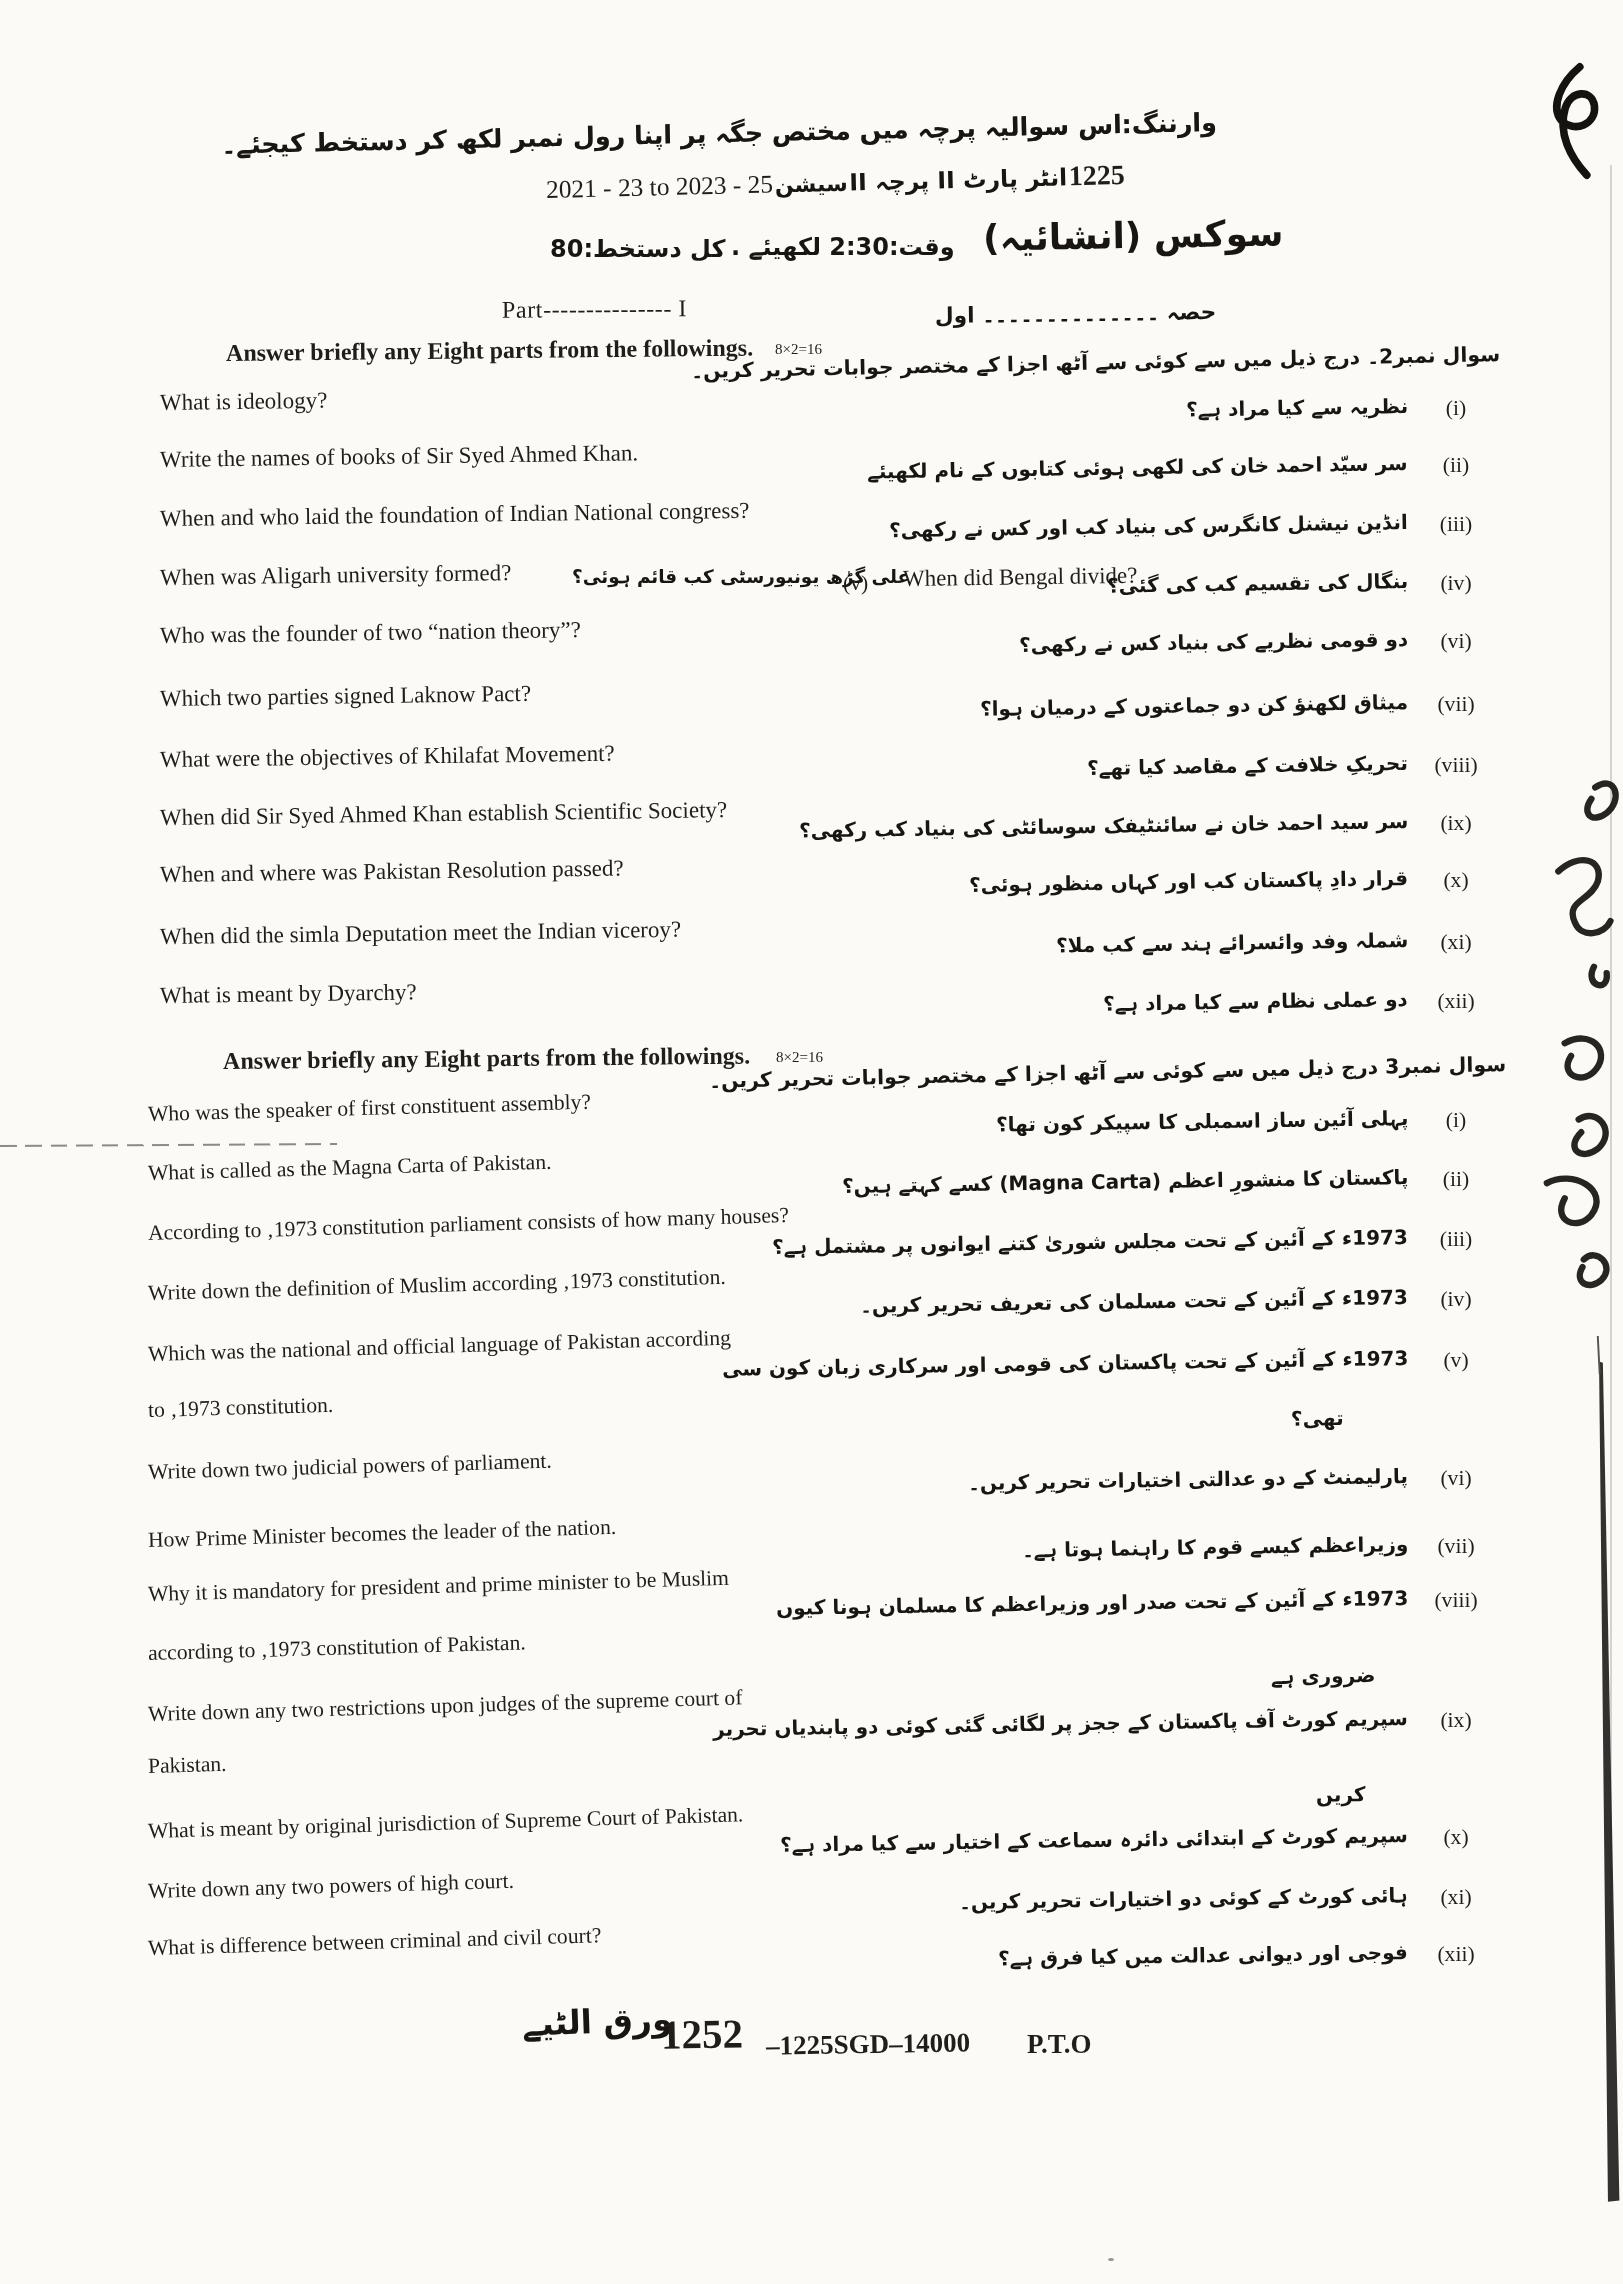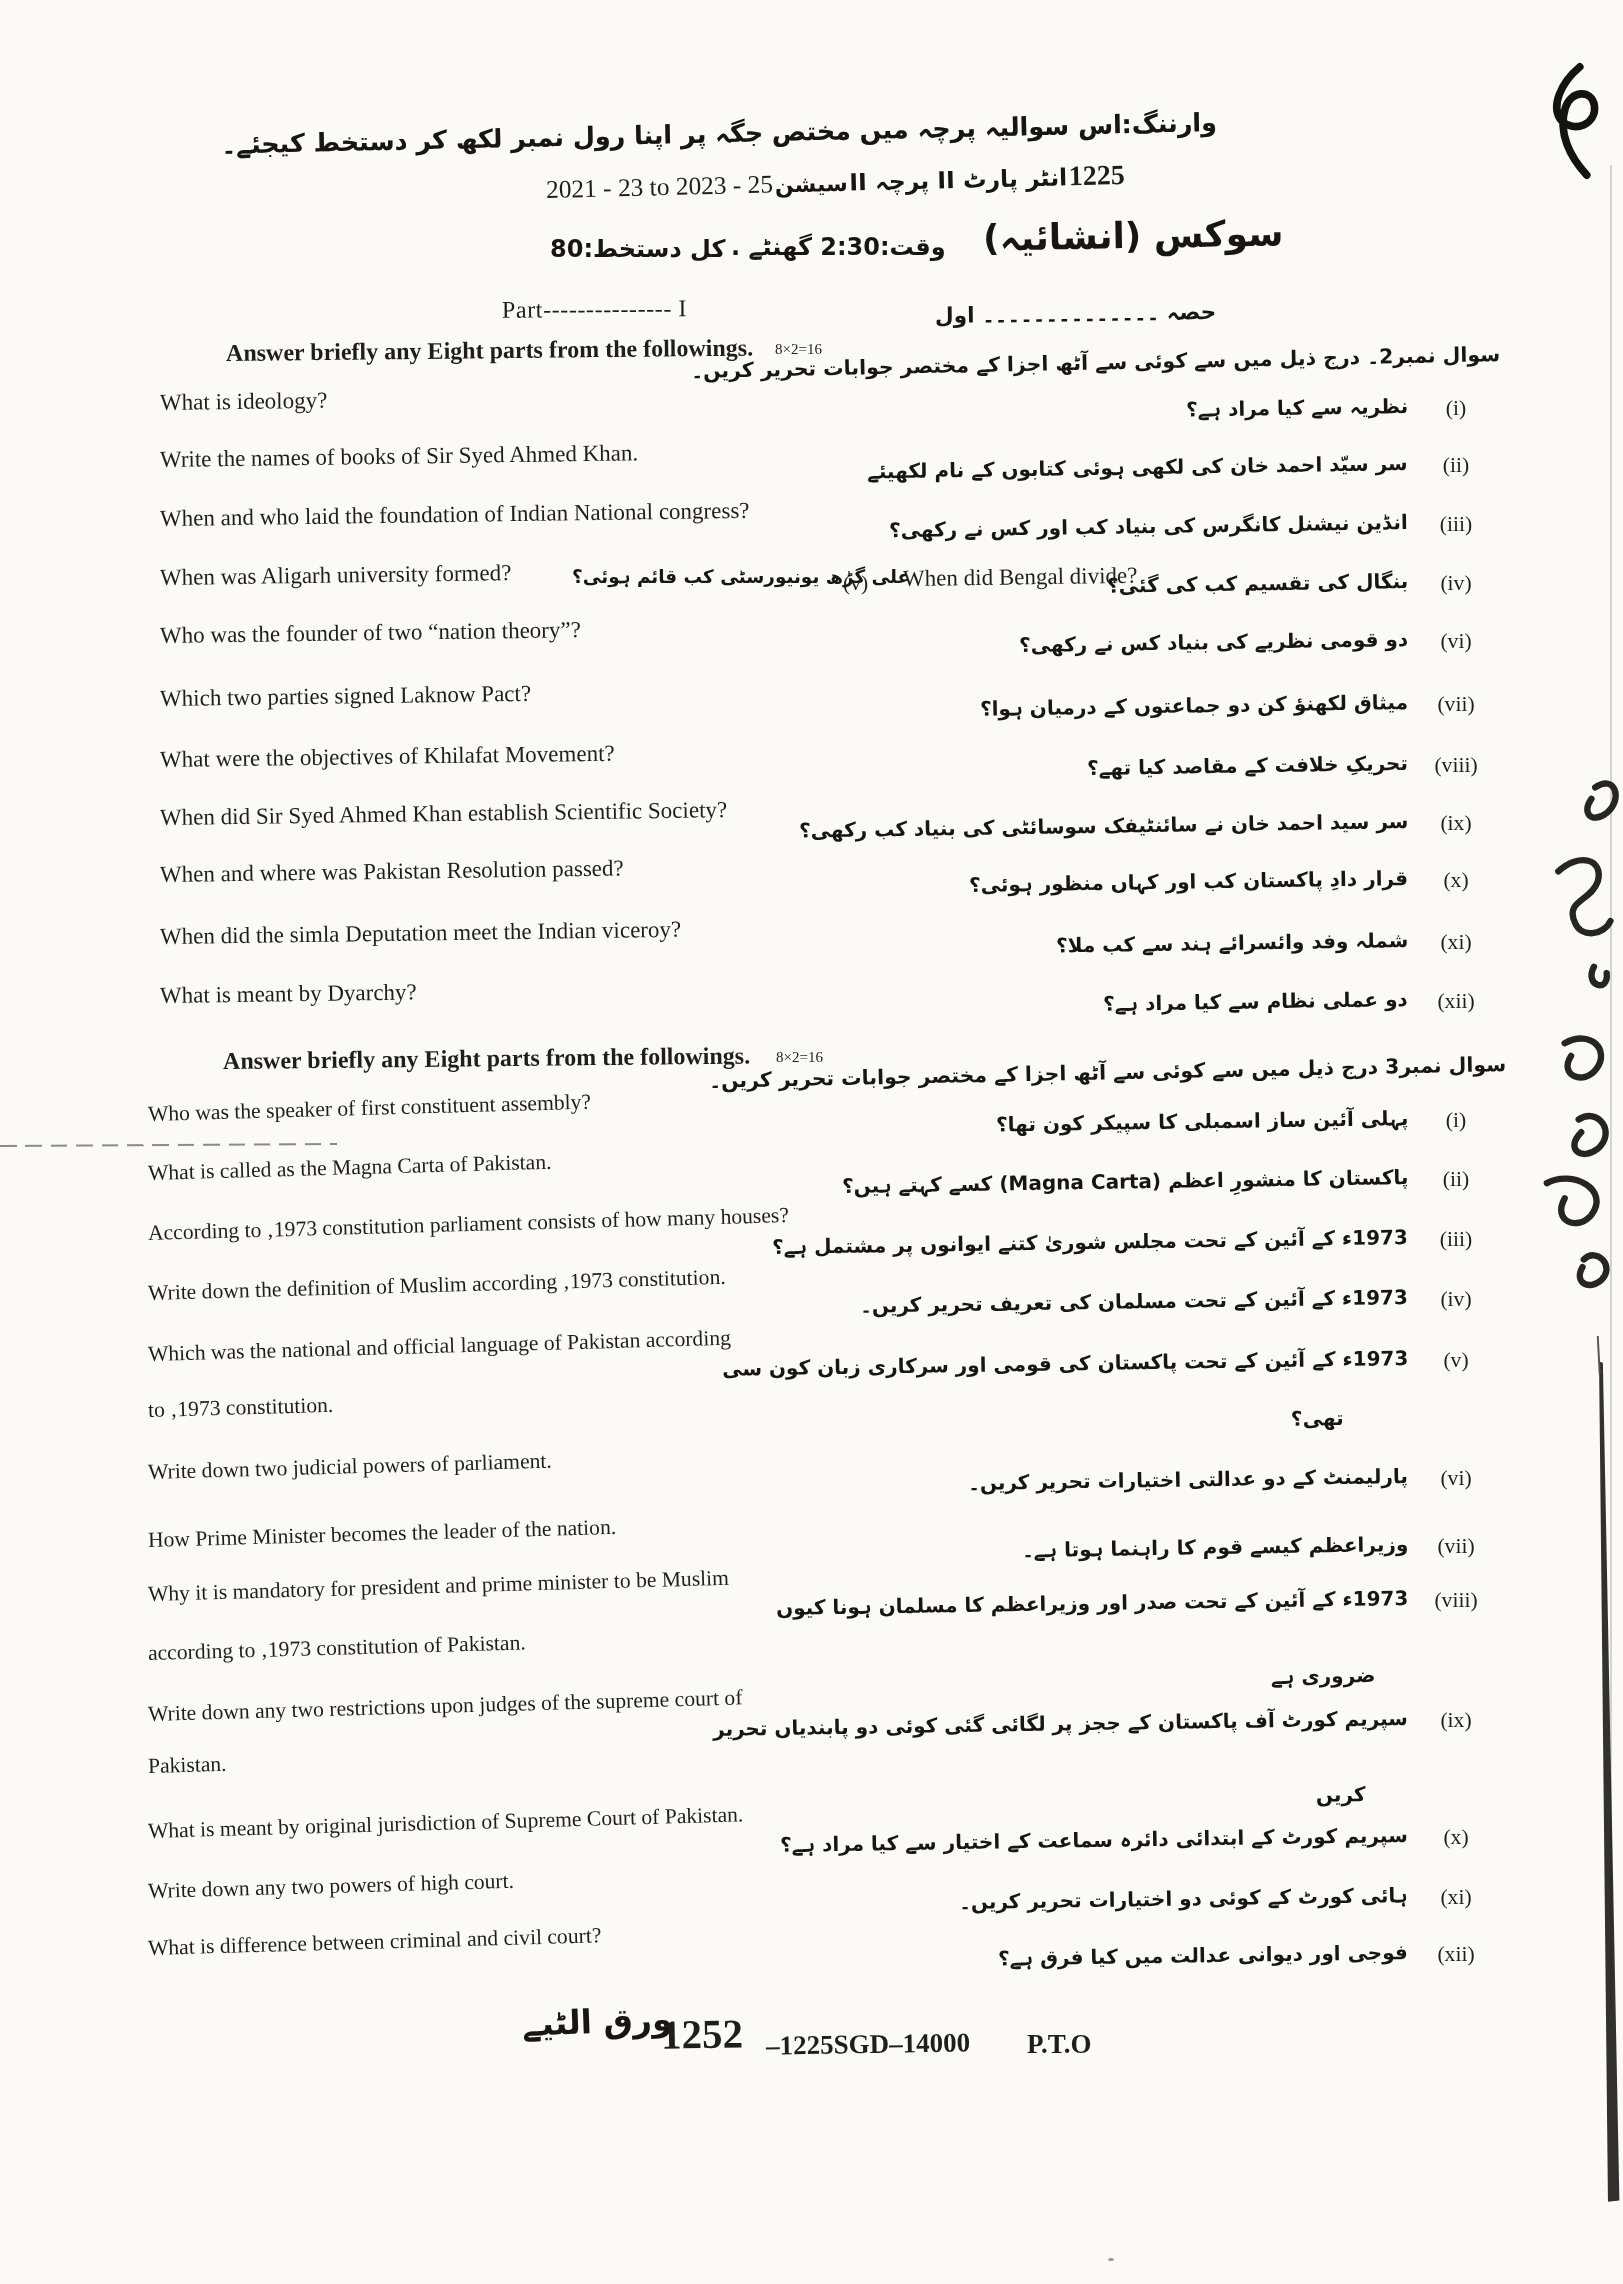--- a/index.html
+++ b/index.html
@@ -60,21 +60,21 @@
   <div id="warning" class="abs ur-t" dir="rtl">وارننگ:اس سوالیہ پرچہ میں مختص جگہ پر اپنا رول نمبر لکھ کر دستخط کیجئے۔</div>
 
   <div id="exam-line" class="abs">
     <span class="code en-t">1225</span>
     <span class="title ur-t" dir="rtl">انٹر پارٹ II پرچہ II</span>
     <span class="session ur-t" dir="rtl">سیشن</span>
     <span class="years" dir="ltr">2021 - 23 to 2023 - 25</span>
   </div>
 
   <div id="subject" class="abs ur-t" dir="rtl">سوکس (انشائیہ)</div>
-  <div id="time" class="abs ur-t" dir="rtl">وقت:2:30 گھنٹے .</div>
+  <div id="time" class="abs ur-t" dir="rtl">وقت:2:30 لکھیئے .</div>
   <div id="marks-total" class="abs ur-t" dir="rtl">کل دستخط:80</div>
 
   <div id="part-en" class="abs en-t">Part--------------- I</div>
   <div id="part-ur" class="abs ur-t" dir="rtl">حصہ ۔۔۔۔۔۔۔۔۔۔۔۔۔۔ اول</div>
 
   <div class="row" style="top:336px">
     <span class="abs instr-en en-t" style="left:226px;top:3.8px">Answer briefly any Eight parts from the followings.</span>
     <span class="abs instr-marks en-t" style="left:775px;top:5.1px">8×2=16</span>
     <span class="abs instr-ur ur-t" dir="rtl" style="right:124px;top:6.4px">سوال نمبر2۔ درج ذیل میں سے کوئی سے آٹھ اجزا کے مختصر جوابات تحریر کریں۔</span>
   </div>

